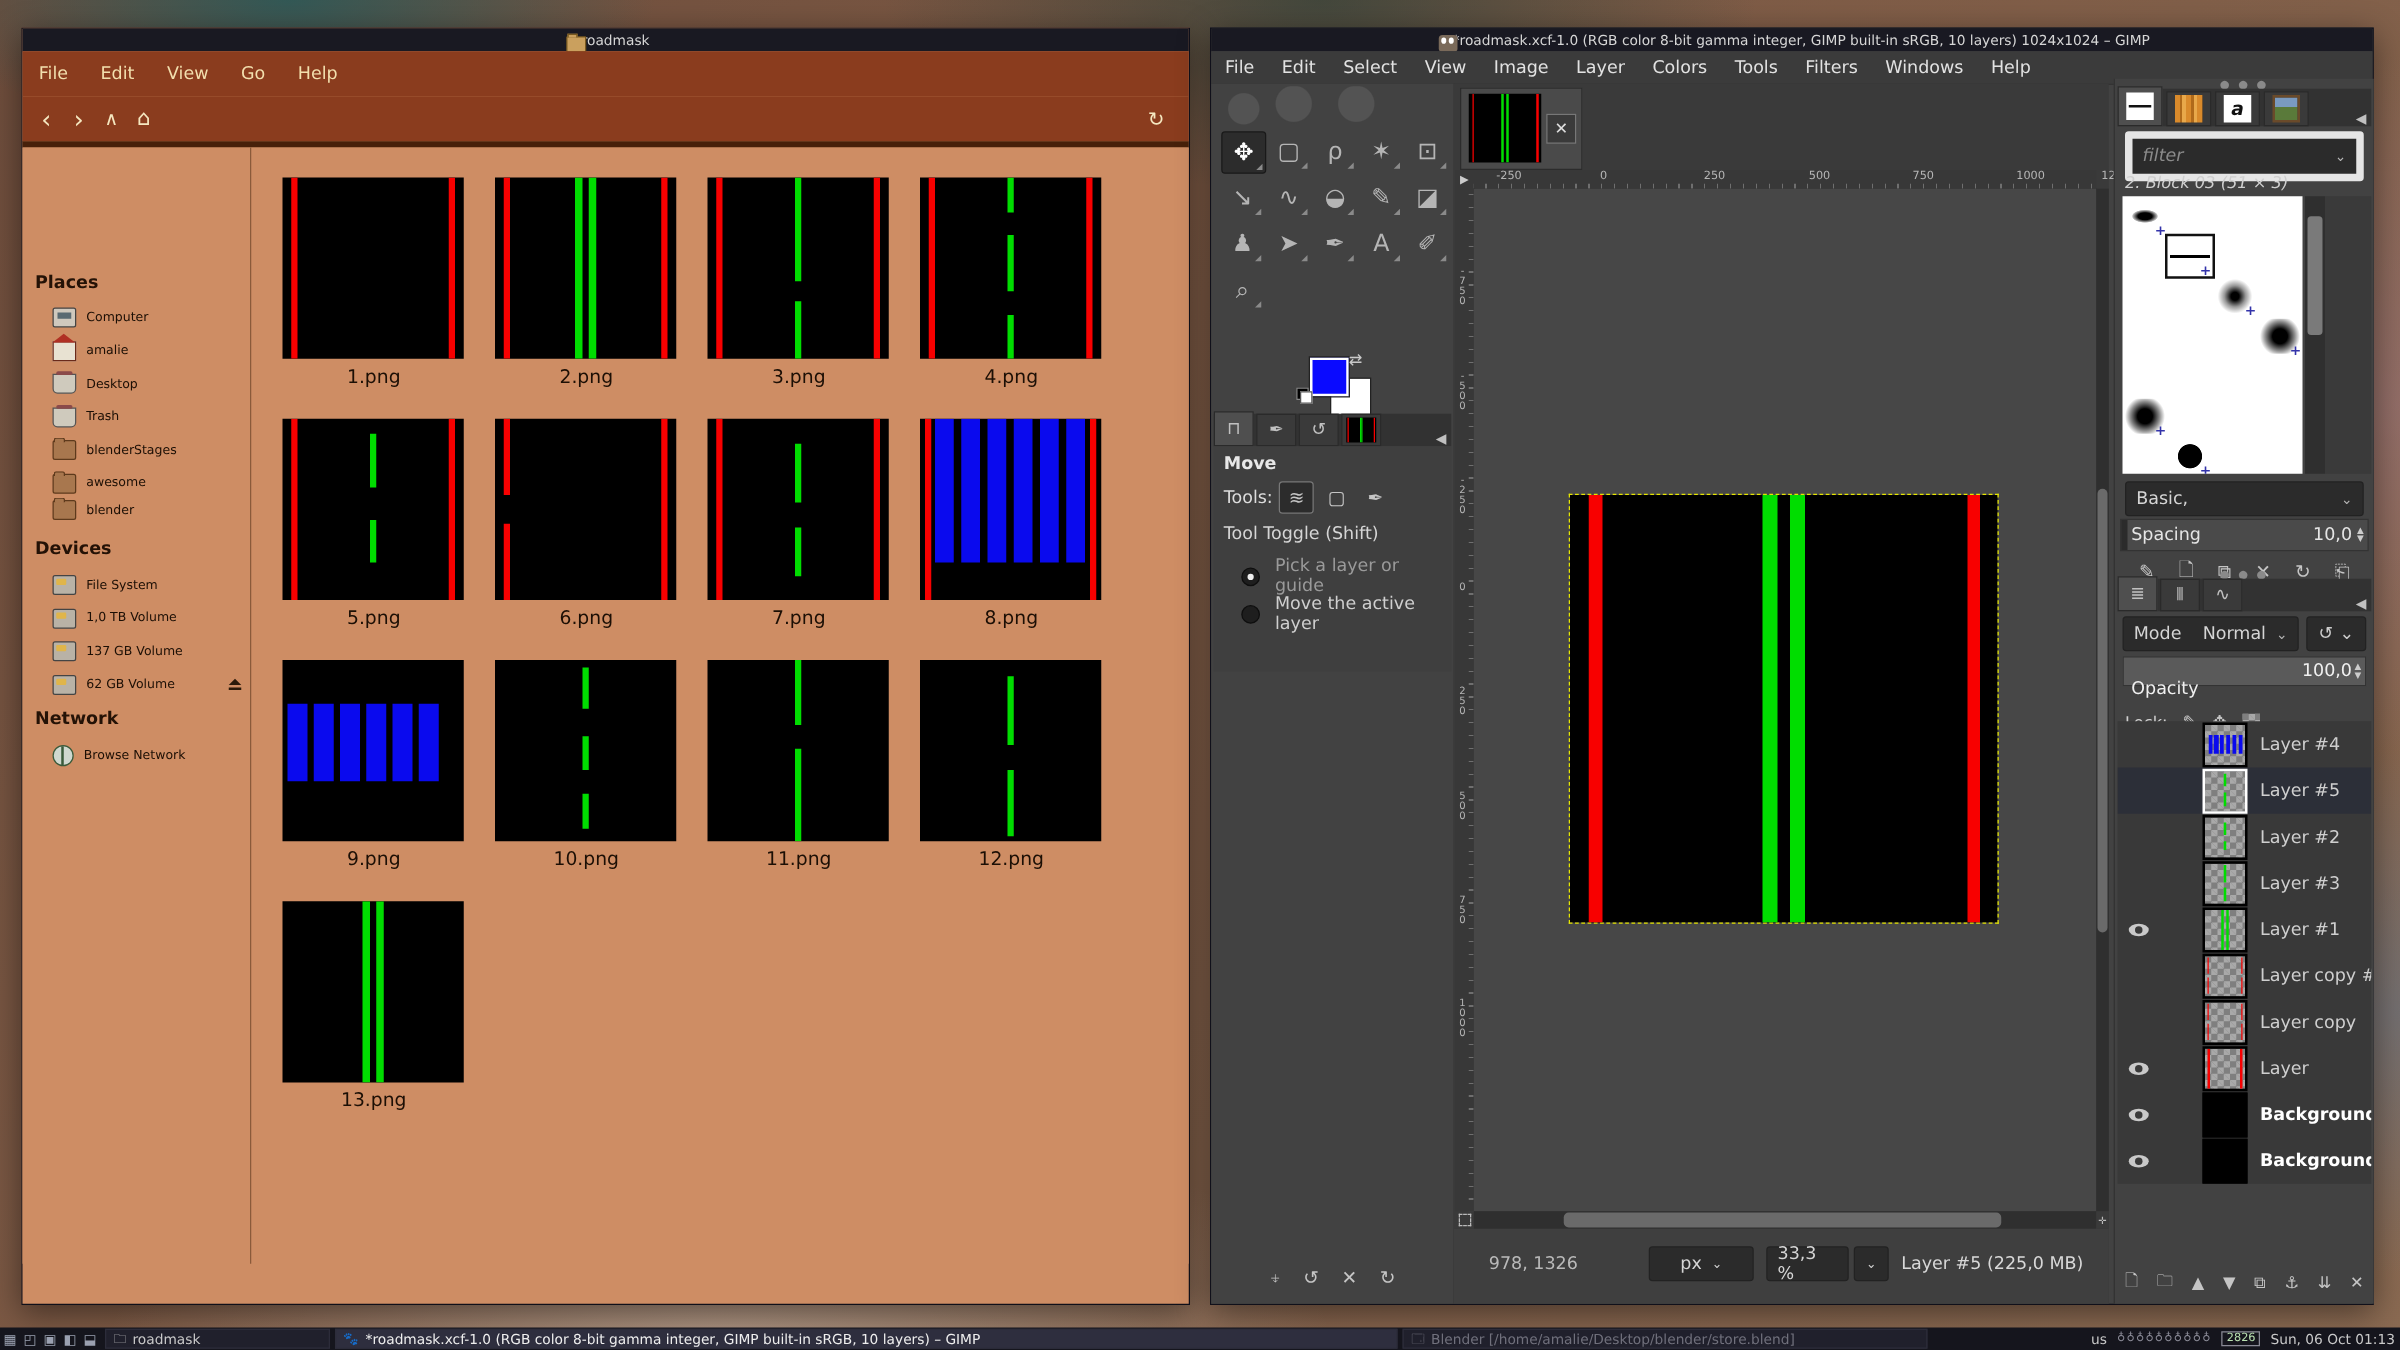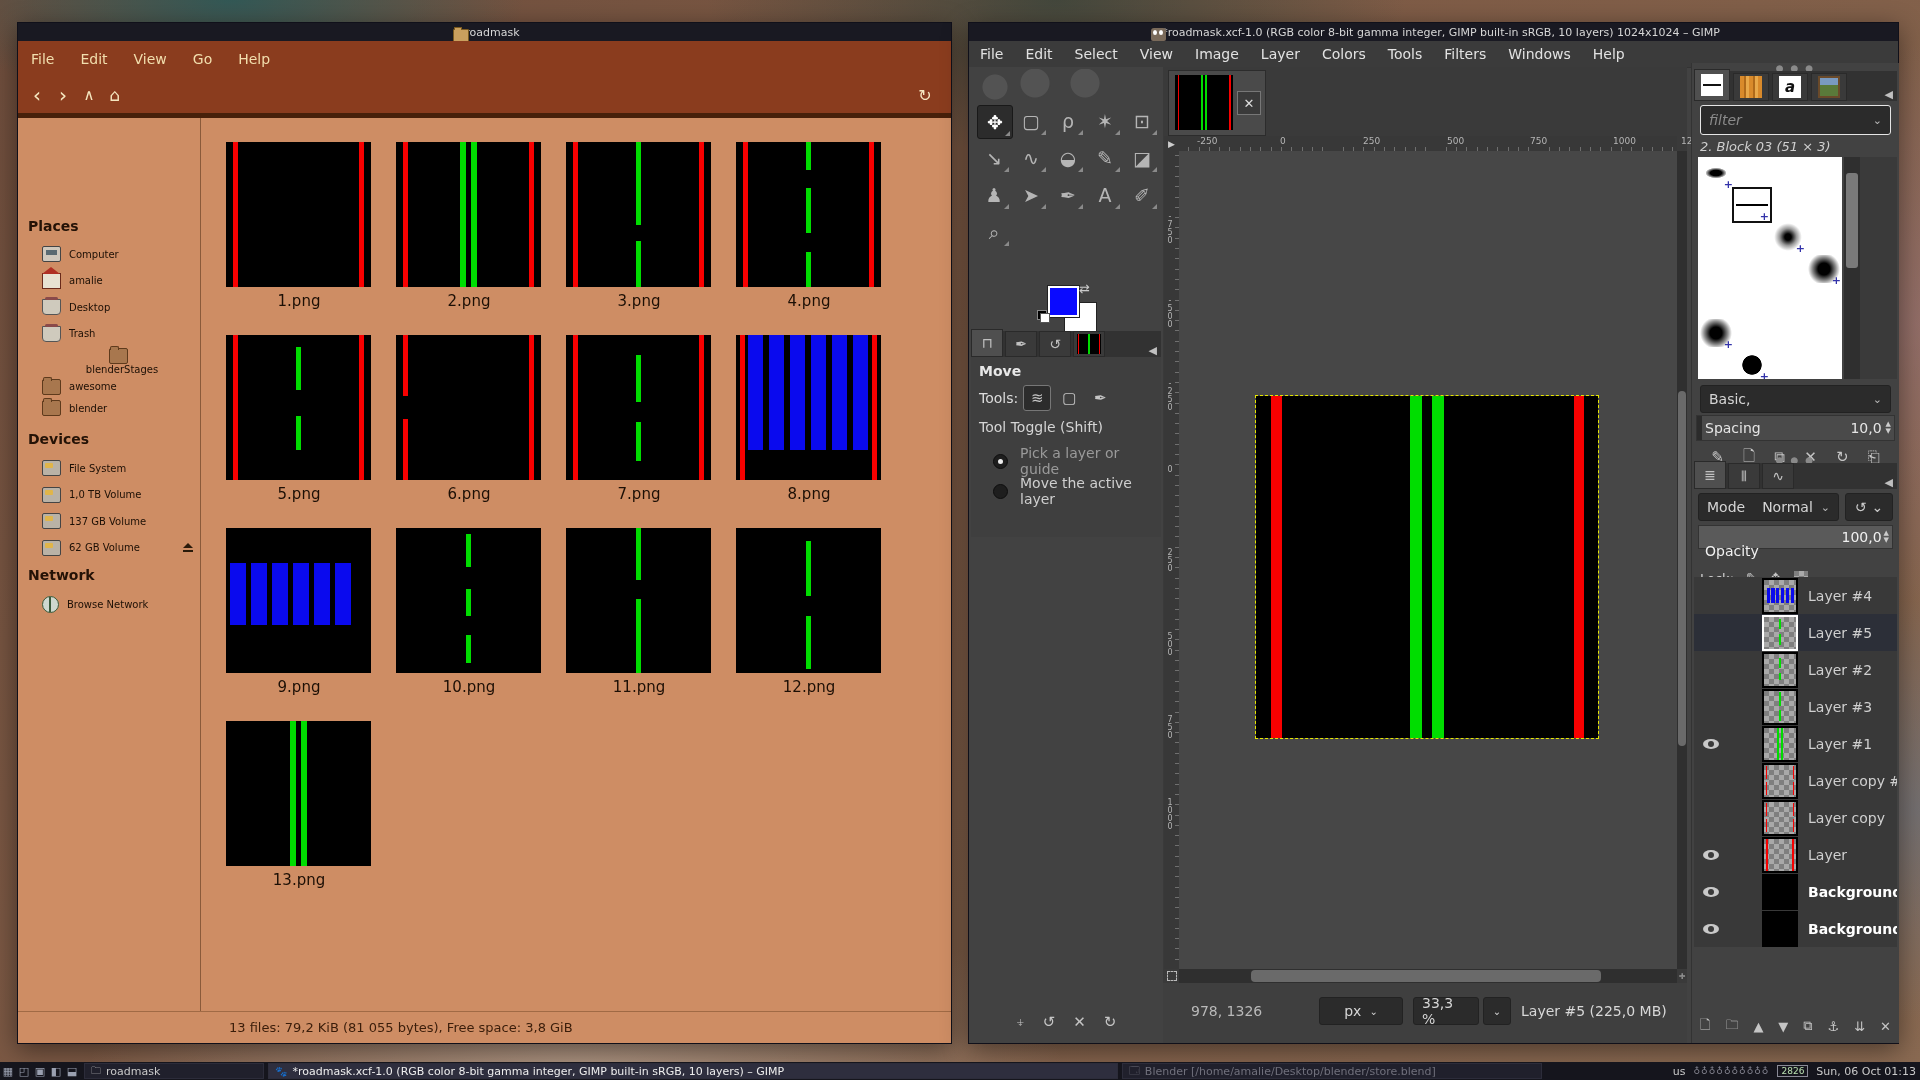--- a/index.html
+++ b/index.html
@@ -144,21 +144,21 @@
   .btabs{position:absolute;left:2px;top:8px;right:2px;height:30px;background:#323232;display:flex;align-items:flex-end;}
   .btab{width:34px;height:26px;background:#3a3a3a;border:1px solid #2a2a2a;margin-right:3px;position:relative;
     display:flex;align-items:center;justify-content:center;overflow:hidden;}
   .btab.active{background:#4f4f4f;height:30px;}
   .brush-tab-core{width:22px;height:22px;background:#fff;position:relative;}
   .brush-tab-core::after{content:"";position:absolute;left:2px;top:10px;right:2px;height:2px;background:#111;}
   .pattern-tab-core{width:22px;height:22px;background:repeating-linear-gradient(90deg,#d98a2b 0 4px,#b06a1a 4px 6px,#e8a84a 6px 9px);}
   .font-tab-core{width:22px;height:22px;background:#fff;color:#111;font-weight:bold;font-size:15px;font-style:italic;
     display:flex;align-items:center;justify-content:center;}
   .img-tab-core{width:22px;height:22px;background:linear-gradient(180deg,#7a9ac0 0 40%,#5a7a3a 40% 100%);border:2px solid #6a4a2a;box-sizing:border-box;}
-  .filterbox{position:absolute;left:8px;top:42px;right:8px;height:28px;background:#2b2b2b;border:1px solid #e5e5e5;border-radius:3px;
+  .filterbox{position:absolute;left:8px;top:42px;right:8px;height:28px;background:#2b2b2b;border:6px solid #e5e5e5;border-radius:3px;
     display:flex;align-items:center;color:#8a8a8a;font-style:italic;font-size:14px;padding:0 8px;}
   .filterbox .chev{margin-left:auto;font-style:normal;color:#bbb;font-size:11px;}
   .bcaption{position:absolute;left:8px;top:76px;color:#cfcfcf;font-style:italic;font-size:13px;}
   .bgridwrap{position:absolute;left:6px;top:94px;width:144px;height:222px;background:#fff;overflow:hidden;}
   .bscroll{position:absolute;left:152px;top:94px;width:16px;height:222px;background:#2f2f2f;}
   .bscroll .th{position:absolute;left:2px;right:2px;top:16px;height:95px;background:#7a7a7a;border-radius:3px;}
   .bgrid-right{position:absolute;left:168px;top:94px;right:2px;height:222px;background:#3a3a3a;}
   .bcell{position:absolute;width:36px;height:32px;display:flex;align-items:center;justify-content:center;position:relative;}
   .bcell .plus{position:absolute;right:1px;bottom:-2px;font-size:11px;font-weight:bold;}.plus.b{color:#33a}
   .bcell.sel{outline:2px solid #111;}
@@ -254,21 +254,21 @@
             <span class="lbl">amalie</span>
           </div>
           <div class="side-item" style="top: 177px; right: 6px;">
             <div class="micon trash"></div>
             <span class="lbl">Desktop</span>
           </div>
           <div class="side-item" style="top: 203.5px; right: 6px;">
             <div class="micon trash"></div>
             <span class="lbl">Trash</span>
           </div>
-          <div class="side-item" style="top: 230px; right: 6px; flex-direction: column;">
+          <div class="side-item" style="top: 230px; right: 6px;">
             <div class="micon folder"></div>
             <span class="lbl">blenderStages</span>
           </div>
           <div class="side-item" style="top: 256.5px; right: 6px;">
             <div class="micon folder"></div>
             <span class="lbl">awesome</span>
           </div>
           <div class="side-item" style="top: 278px; right: 6px;">
             <div class="micon folder"></div>
             <span class="lbl">blender</span>
@@ -380,23 +380,20 @@
             <div class="stripe" style="position: absolute; left: 48%; width: 4%; top: 9%; height: 38%; background: rgb(0, 221, 0);"></div>
             <div class="stripe" style="position: absolute; left: 48%; width: 4%; top: 61%; height: 36%; background: rgb(0, 221, 0);"></div>
           </div>
           <div class="file-label" style="left: 524px; top: 560px;">12.png</div>
           <div class="thumb" style="left: 26px; top: 603px;">
             <div class="stripe" style="position: absolute; left: 44%; width: 4%; top: 0%; height: 100%; background: rgb(0, 221, 0);"></div>
             <div class="stripe" style="position: absolute; left: 52%; width: 4%; top: 0%; height: 100%; background: rgb(0, 221, 0);"></div>
           </div>
           <div class="file-label" style="left: 14px; top: 753px;">13.png</div>
         </div>
-    </div>
-    <div class="statusbar">
-      <span>13 files: 79,2 KiB (81 055 bytes), Free space: 3,8 GiB</span>
     </div>
   </div>
 
   <div id="gimp" class="window">
     <div class="titlebar">
       <div class="wilber abs" style="left:4px;top:2px;"></div>
       <span>*roadmask.xcf-1.0 (RGB color 8-bit gamma integer, GIMP built-in sRGB, 10 layers) 1024x1024 – GIMP</span>
     </div>
     <div class="menubar" id="gimp-menubar">
         <span>File</span>

